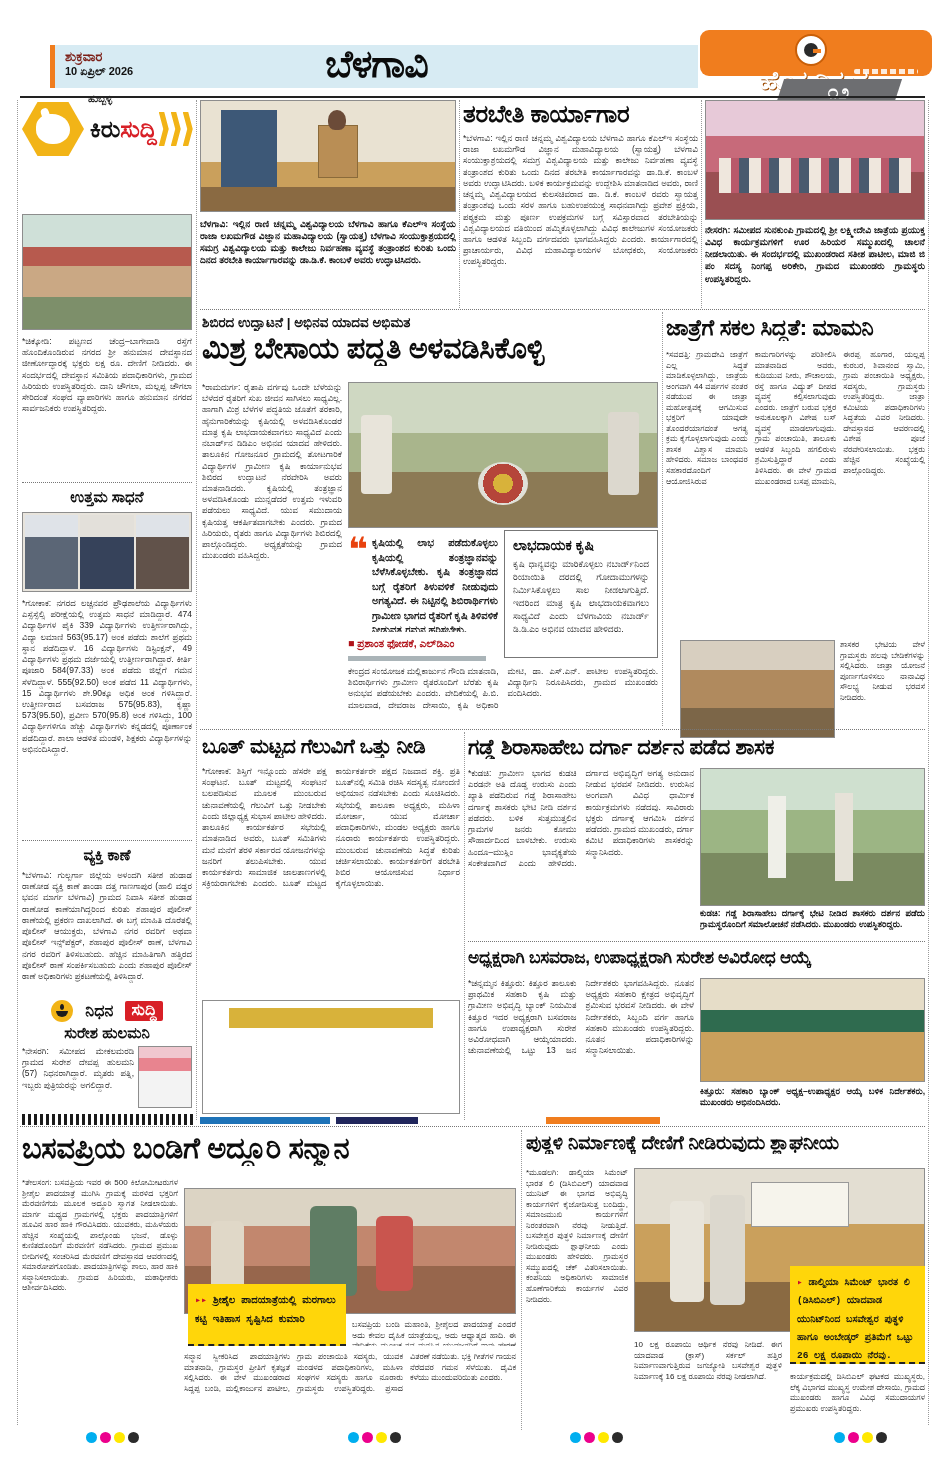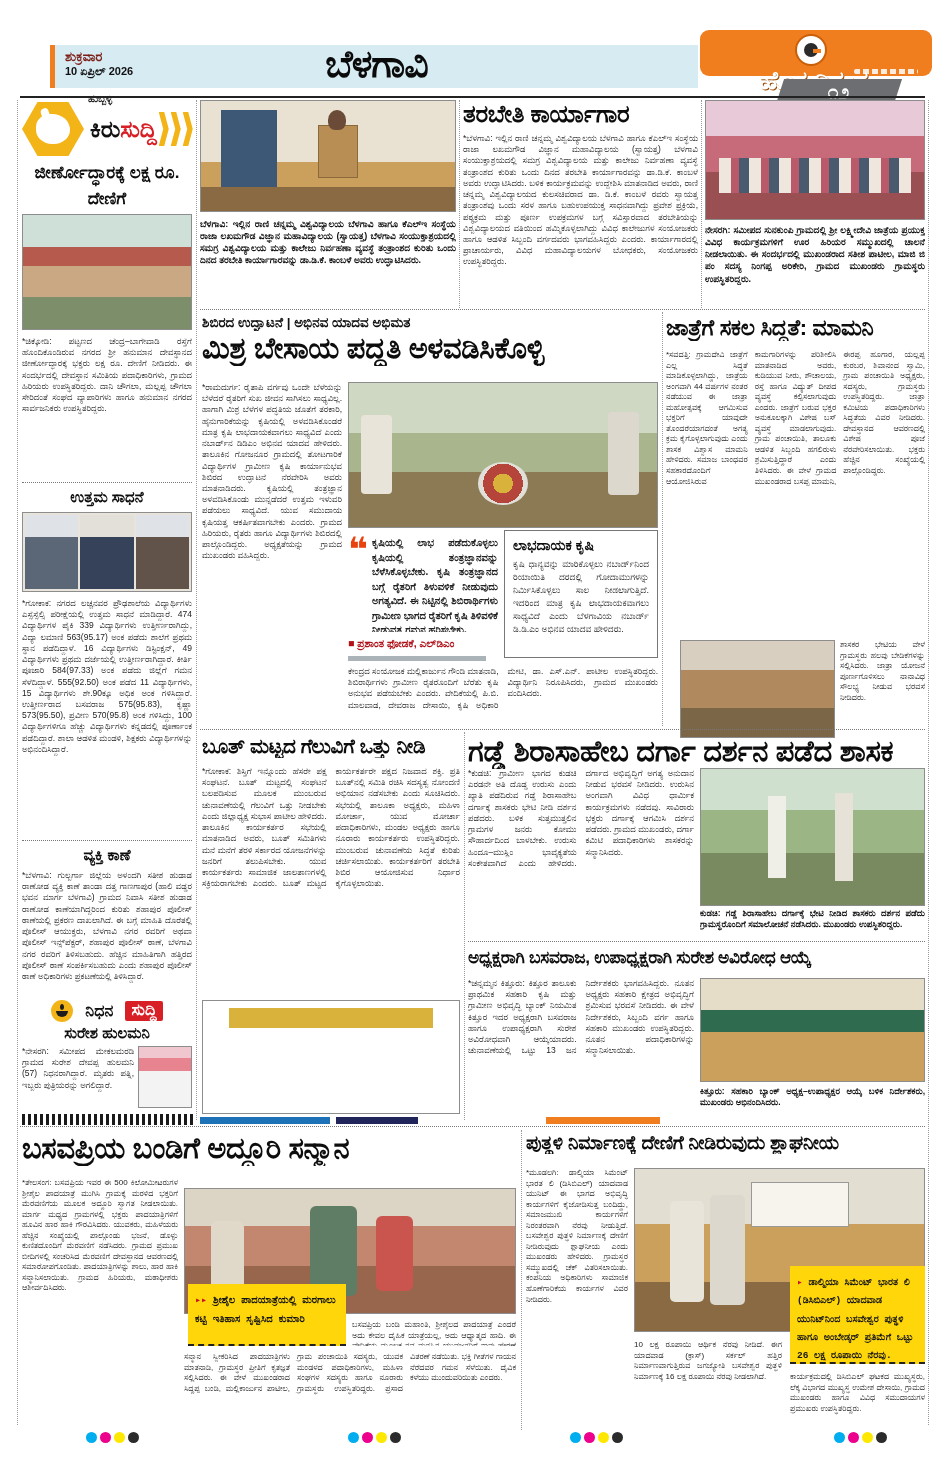--- a/index.html
+++ b/index.html
@@ -96,21 +96,20 @@
         <span class="hand"></span>
       </span>
     <span class="kiru-word" style="margin-left:6px">
       <span class="k1">ಕಿರು</span><span class="k2">ಸುದ್ದಿ</span>
     </span>
     <span class="chev"></span>
     <span class="chev"></span>
     <span class="chev"></span>
   </div>
 
-  <div class="abs kiru-headline" style="left:22px;top:160px;width:170px;height:52px">ಜೀರ್ಣೋದ್ಧಾರಕ್ಕೆ ಲಕ್ಷ ರೂ. ದೇಣಿಗೆ</div>
 
   <div class="abs photo" style="left:22px;top:214px;width:170px;height:116px;background:
       linear-gradient(180deg,#cfe0d8 0 28%,#b75a4e 28% 45%,#caa884 45% 72%,#7d8f6a 72% 100%)"></div>
 
   <div class="abs bodytxt" style="left:22px;top:336px;width:170px;height:142px">*ಚಿಕ್ಕೋಡಿ: ಪಟ್ಟಣದ ಚೆಂದ್ರ–ಬಾಗೇವಾಡಿ ರಸ್ತೆಗೆ ಹೊಂದಿಕೊಂಡಿರುವ ನಗರದ ಶ್ರೀ ಹನುಮಾನ ದೇವಸ್ಥಾನದ ಜೀರ್ಣೋದ್ಧಾರಕ್ಕೆ ಭಕ್ತರು ಲಕ್ಷ ರೂ. ದೇಣಿಗೆ ನೀಡಿದರು. ಈ ಸಂದರ್ಭದಲ್ಲಿ ದೇವಸ್ಥಾನ ಸಮಿತಿಯ ಪದಾಧಿಕಾರಿಗಳು, ಗ್ರಾಮದ ಹಿರಿಯರು ಉಪಸ್ಥಿತರಿದ್ದರು. ದಾನಿ ಚೌಗಲಾ, ಮಲ್ಲಪ್ಪ ಚೌಗಲಾ ಸೇರಿದಂತೆ ಸಂಘದ ವ್ಯಾಪಾರಿಗಳು ಹಾಗೂ ಹನುಮಾನ ನಗರದ ಸಾರ್ವಜನಿಕರು ಉಪಸ್ಥಿತರಿದ್ದರು.</div>
 
   <div class="abs hrule-dot" style="left:22px;top:482px;width:170px"></div>
   <div class="abs subhead" style="left:22px;top:488px;width:170px">ಉತ್ತಮ ಸಾಧನೆ</div>
 
   <div class="abs photo" style="left:22px;top:512px;width:170px;height:80px;background:#e8e4dc;display:flex;gap:2px;padding:2px">
@@ -203,21 +202,21 @@
 
   <div class="abs hl" style="left:202px;top:735px;width:258px;font-size:20px">ಬೂತ್ ಮಟ್ಟದ ಗೆಲುವಿಗೆ ಒತ್ತು ನೀಡಿ</div>
   <div class="abs bodytxt cols2" style="left:202px;top:766px;width:258px;height:230px">*ಗೋಕಾಕ: ಶಿಸ್ತಿಗೆ ಇನ್ನೊಂದು ಹೆಸರೇ ಪಕ್ಷ ಸಂಘಟನೆ. ಬೂತ್ ಮಟ್ಟದಲ್ಲಿ ಸಂಘಟನೆ ಬಲಪಡಿಸುವ ಮೂಲಕ ಮುಂಬರುವ ಚುನಾವಣೆಯಲ್ಲಿ ಗೆಲುವಿಗೆ ಒತ್ತು ನೀಡಬೇಕು ಎಂದು ಜಿಲ್ಲಾಧ್ಯಕ್ಷ ಸುಭಾಸ ಪಾಟೀಲ ಹೇಳಿದರು. ತಾಲೂಕಿನ ಕಾರ್ಯಕರ್ತರ ಸಭೆಯಲ್ಲಿ ಮಾತನಾಡಿದ ಅವರು, ಬೂತ್ ಸಮಿತಿಗಳು ಮನೆ ಮನೆಗೆ ತೆರಳಿ ಸರ್ಕಾರದ ಯೋಜನೆಗಳನ್ನು ಜನರಿಗೆ ತಲುಪಿಸಬೇಕು. ಯುವ ಕಾರ್ಯಕರ್ತರು ಸಾಮಾಜಿಕ ಜಾಲತಾಣಗಳಲ್ಲಿ ಸಕ್ರಿಯರಾಗಬೇಕು ಎಂದರು. ಬೂತ್ ಮಟ್ಟದ ಕಾರ್ಯಕರ್ತರೇ ಪಕ್ಷದ ನಿಜವಾದ ಶಕ್ತಿ. ಪ್ರತಿ ಬೂತ್‌ನಲ್ಲಿ ಸಮಿತಿ ರಚಿಸಿ ಸದಸ್ಯತ್ವ ನೋಂದಣಿ ಅಭಿಯಾನ ನಡೆಸಬೇಕು ಎಂದು ಸೂಚಿಸಿದರು. ಸಭೆಯಲ್ಲಿ ತಾಲೂಕಾ ಅಧ್ಯಕ್ಷರು, ಮಹಿಳಾ ಮೋರ್ಚಾ, ಯುವ ಮೋರ್ಚಾ ಪದಾಧಿಕಾರಿಗಳು, ಮಂಡಲ ಅಧ್ಯಕ್ಷರು ಹಾಗೂ ನೂರಾರು ಕಾರ್ಯಕರ್ತರು ಉಪಸ್ಥಿತರಿದ್ದರು. ಮುಂಬರುವ ಚುನಾವಣೆಯ ಸಿದ್ಧತೆ ಕುರಿತು ಚರ್ಚಿಸಲಾಯಿತು. ಕಾರ್ಯಕರ್ತರಿಗೆ ತರಬೇತಿ ಶಿಬಿರ ಆಯೋಜಿಸುವ ನಿರ್ಧಾರ ಕೈಗೊಳ್ಳಲಾಯಿತು.</div>
   <div class="abs photo" style="left:202px;top:1000px;width:258px;height:114px;background:
       linear-gradient(180deg,#e3d6a8 0 22%,#caaife 0,#caa96e 22% 55%,#8d7450 55% 100%)">
     <span style="position:absolute;left:10%;top:6%;width:80%;height:18%;background:#d8b23a"></span>
   </div>
 
   <div class="abs vrule" style="left:464px;top:732px;height:388px"></div>
 
-  <div class="abs hl" style="left:468px;top:735px;width:457px;font-size:29px">ಗಡ್ಡೆ ಶಿರಾಸಾಹೇಬ ದರ್ಗಾ ದರ್ಶನ ಪಡೆದ ಶಾಸಕ</div>
+  <div class="abs hl" style="left:468px;top:735px;width:457px;font-size:21px">ಗಡ್ಡೆ ಶಿರಾಸಾಹೇಬ ದರ್ಗಾ ದರ್ಶನ ಪಡೆದ ಶಾಸಕ</div>
   <div class="abs bodytxt cols2" style="left:468px;top:768px;width:226px;height:168px">*ಕುಡಚಿ: ಗ್ರಾಮೀಣ ಭಾಗದ ಕುಡಚಿ ಎರಡನೇ ಅತಿ ದೊಡ್ಡ ಉರುಸು ಎಂದು ಖ್ಯಾತಿ ಪಡೆದಿರುವ ಗಡ್ಡೆ ಶಿರಾಸಾಹೇಬ ದರ್ಗಾಕ್ಕೆ ಶಾಸಕರು ಭೇಟಿ ನೀಡಿ ದರ್ಶನ ಪಡೆದರು. ಬಳಿಕ ಸುತ್ತಮುತ್ತಲಿನ ಗ್ರಾಮಗಳ ಜನರು ಕೋಮು ಸೌಹಾರ್ದದಿಂದ ಬಾಳಬೇಕು. ಉರುಸು ಹಿಂದೂ–ಮುಸ್ಲಿಂ ಭಾವೈಕ್ಯತೆಯ ಸಂಕೇತವಾಗಿದೆ ಎಂದು ಹೇಳಿದರು. ದರ್ಗಾದ ಅಭಿವೃದ್ಧಿಗೆ ಅಗತ್ಯ ಅನುದಾನ ನೀಡುವ ಭರವಸೆ ನೀಡಿದರು. ಉರುಸಿನ ಅಂಗವಾಗಿ ವಿವಿಧ ಧಾರ್ಮಿಕ ಕಾರ್ಯಕ್ರಮಗಳು ನಡೆದವು. ಸಾವಿರಾರು ಭಕ್ತರು ದರ್ಗಾಕ್ಕೆ ಆಗಮಿಸಿ ದರ್ಶನ ಪಡೆದರು. ಗ್ರಾಮದ ಮುಖಂಡರು, ದರ್ಗಾ ಕಮಿಟಿ ಪದಾಧಿಕಾರಿಗಳು ಶಾಸಕರನ್ನು ಸನ್ಮಾನಿಸಿದರು.</div>
   <div class="abs photo" style="left:700px;top:768px;width:225px;height:138px;background:
       linear-gradient(180deg,#cfe0cf 0 30%,#9cb584 30% 62%,#7a8a60 62% 100%)">
     <span style="position:absolute;left:30%;top:20%;width:8%;height:60%;background:#efefe8"></span>
     <span style="position:absolute;left:60%;top:18%;width:8%;height:64%;background:#e6e2d8"></span>
   </div>
   <div class="abs caption small" style="left:700px;top:908px;width:225px;height:28px;font-size:8.5px">ಕುಡಚಿ: ಗಡ್ಡೆ ಶಿರಾಸಾಹೇಬ ದರ್ಗಾಕ್ಕೆ ಭೇಟಿ ನೀಡಿದ ಶಾಸಕರು ದರ್ಶನ ಪಡೆದು ಗ್ರಾಮಸ್ಥರೊಂದಿಗೆ ಸಮಾಲೋಚನೆ ನಡೆಸಿದರು. ಮುಖಂಡರು ಉಪಸ್ಥಿತರಿದ್ದರು.</div>
 
   <div class="abs hrule-dot" style="left:468px;top:941px;width:457px"></div>
 

